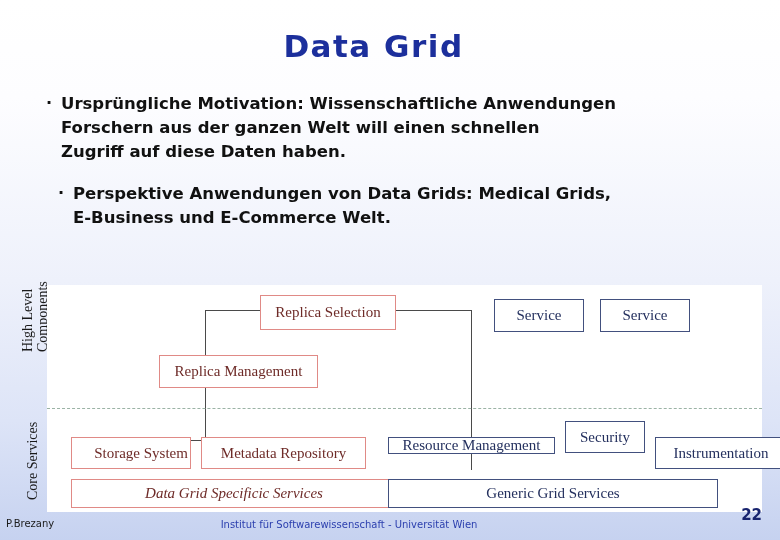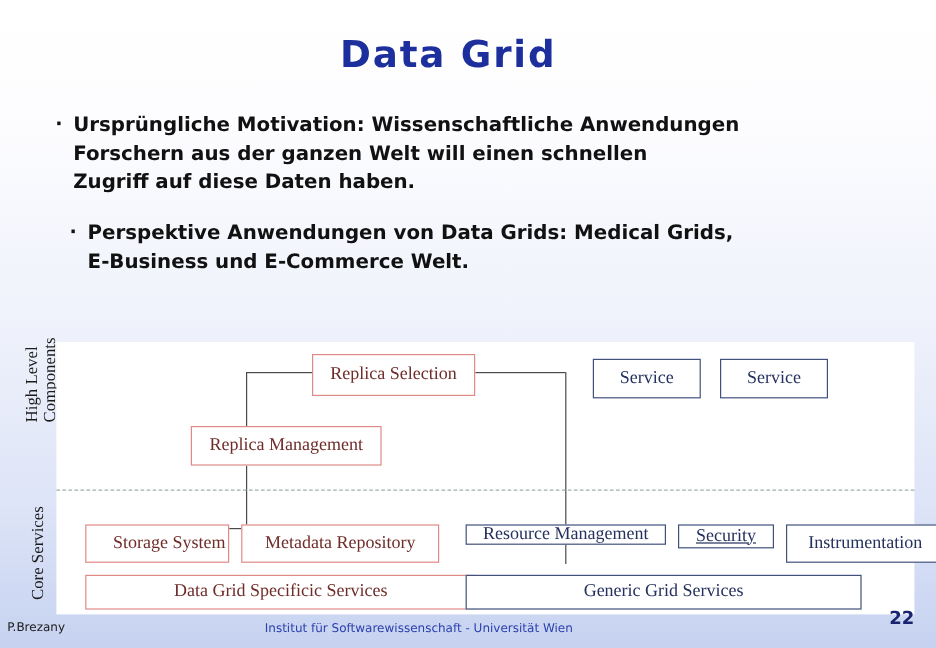--- a/index.html
+++ b/index.html
@@ -194,26 +194,26 @@
     <div class="line h" style="left:84px; top:155px; width:160px;"></div>
     <div class="line v" style="left:84px; top:155px; height:15px;"></div>
     <div class="line v" style="left:244px; top:155px; height:15px;"></div>
 
     <div class="divider" style="left:0px; top:123px; width:715px;"></div>
 
     <div class="box red" style="left:213px; top:10px; width:136px; height:35px;">Replica Selection</div>
     <div class="box red" style="left:79px; top:70px; width:159px; height:33px;margin-left:33px;">Replica Management</div>
     <div class="box red" style="left:24px; top:152px; width:120px; height:32px;padding-left:20px;">Storage System</div>
     <div class="box red" style="left:154px; top:152px; width:165px; height:32px;">Metadata Repository</div>
-    <div class="box red" style="left:24px; top:194px; width:326px; height:29px;">Data Grid Specificic Services</div>
+    <div class="box red" style="left:24px; top:194px; width:326px; height:29px;font-style:italic;">Data Grid Specificic Services</div>
 
     <div class="box navy" style="left:447px; top:14px; width:90px; height:33px;">Service</div>
     <div class="box navy" style="left:553px; top:14px; width:90px; height:33px;">Service</div>
     <div class="box navy" style="left:341px; top:152px; width:167px; height:17px;">Resource Management</div>
-    <div class="box navy" style="left:518px; top:152px; width:80px; height:20px;text-decoration:underline;">Security</div>
+    <div class="box navy" style="left:518px; top:136px; width:80px; height:32px;">Security</div>
     <div class="box navy" style="left:608px; top:152px; width:132px; height:32px;">Instrumentation</div>
     <div class="box navy" style="left:341px; top:194px; width:330px; height:29px;">Generic Grid Services</div>
 
   </div>
 
   <div class="footer-text" id="footer-author">P.Brezany</div>
   <div class="footer-text" id="footer-institute">Institut für Softwarewissenschaft - Universität Wien</div>
   <div class="footer-text" id="footer-pagenum">22</div>
 
 </div>

